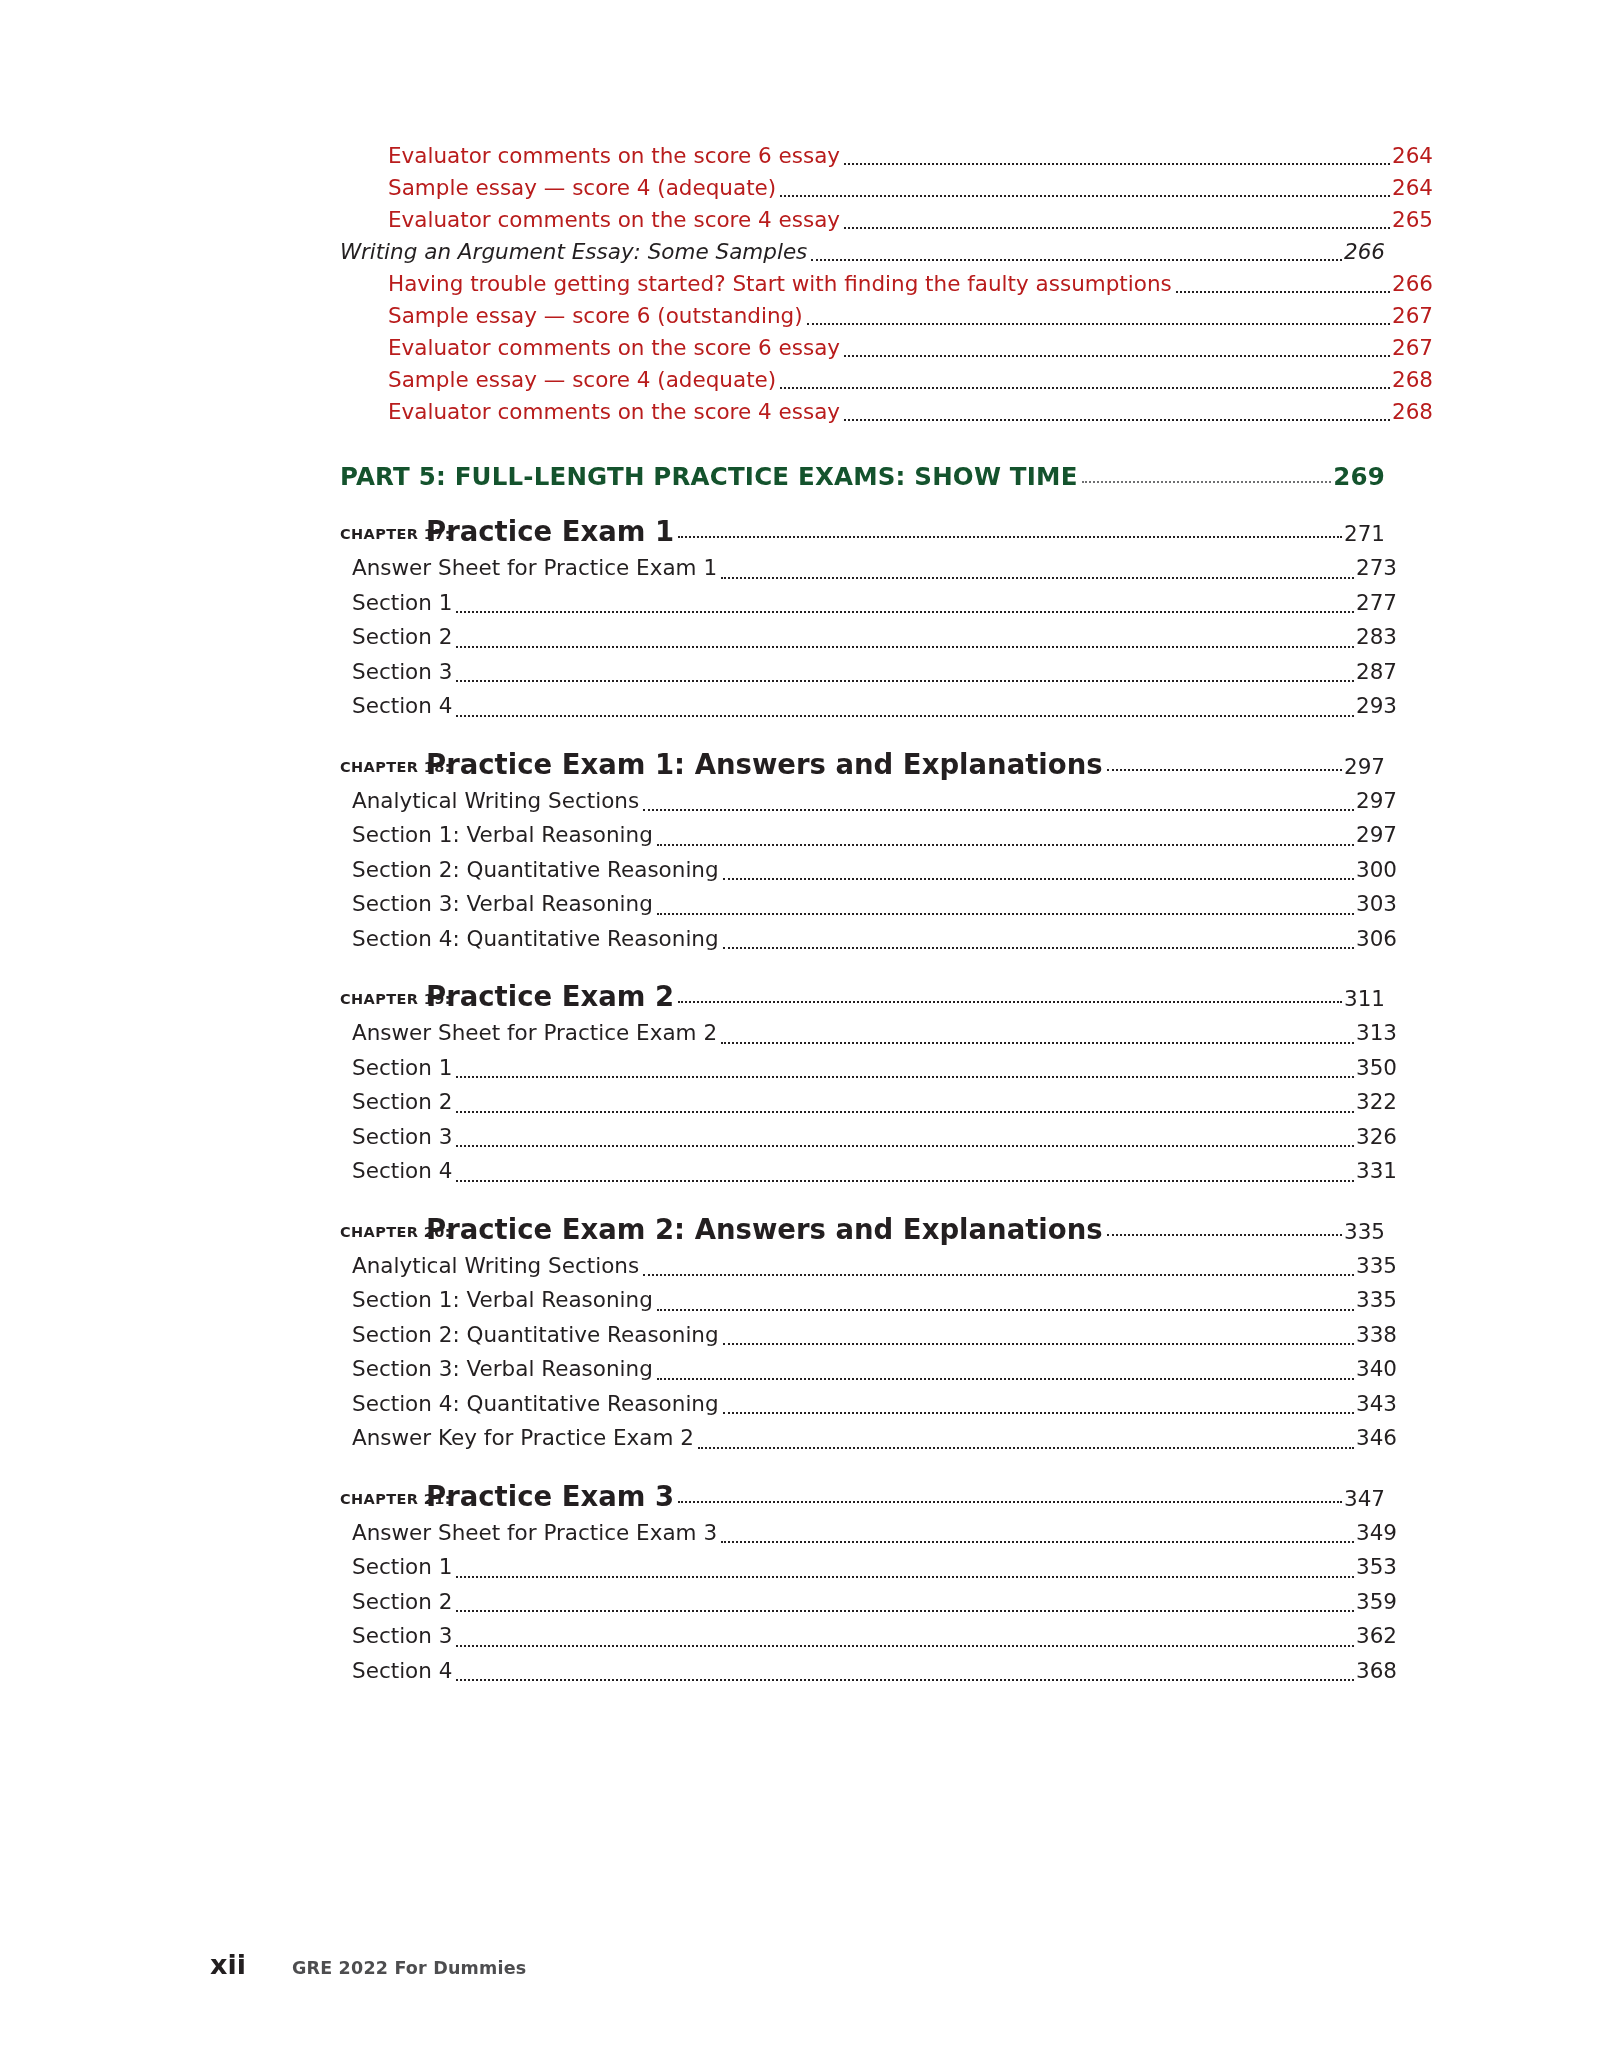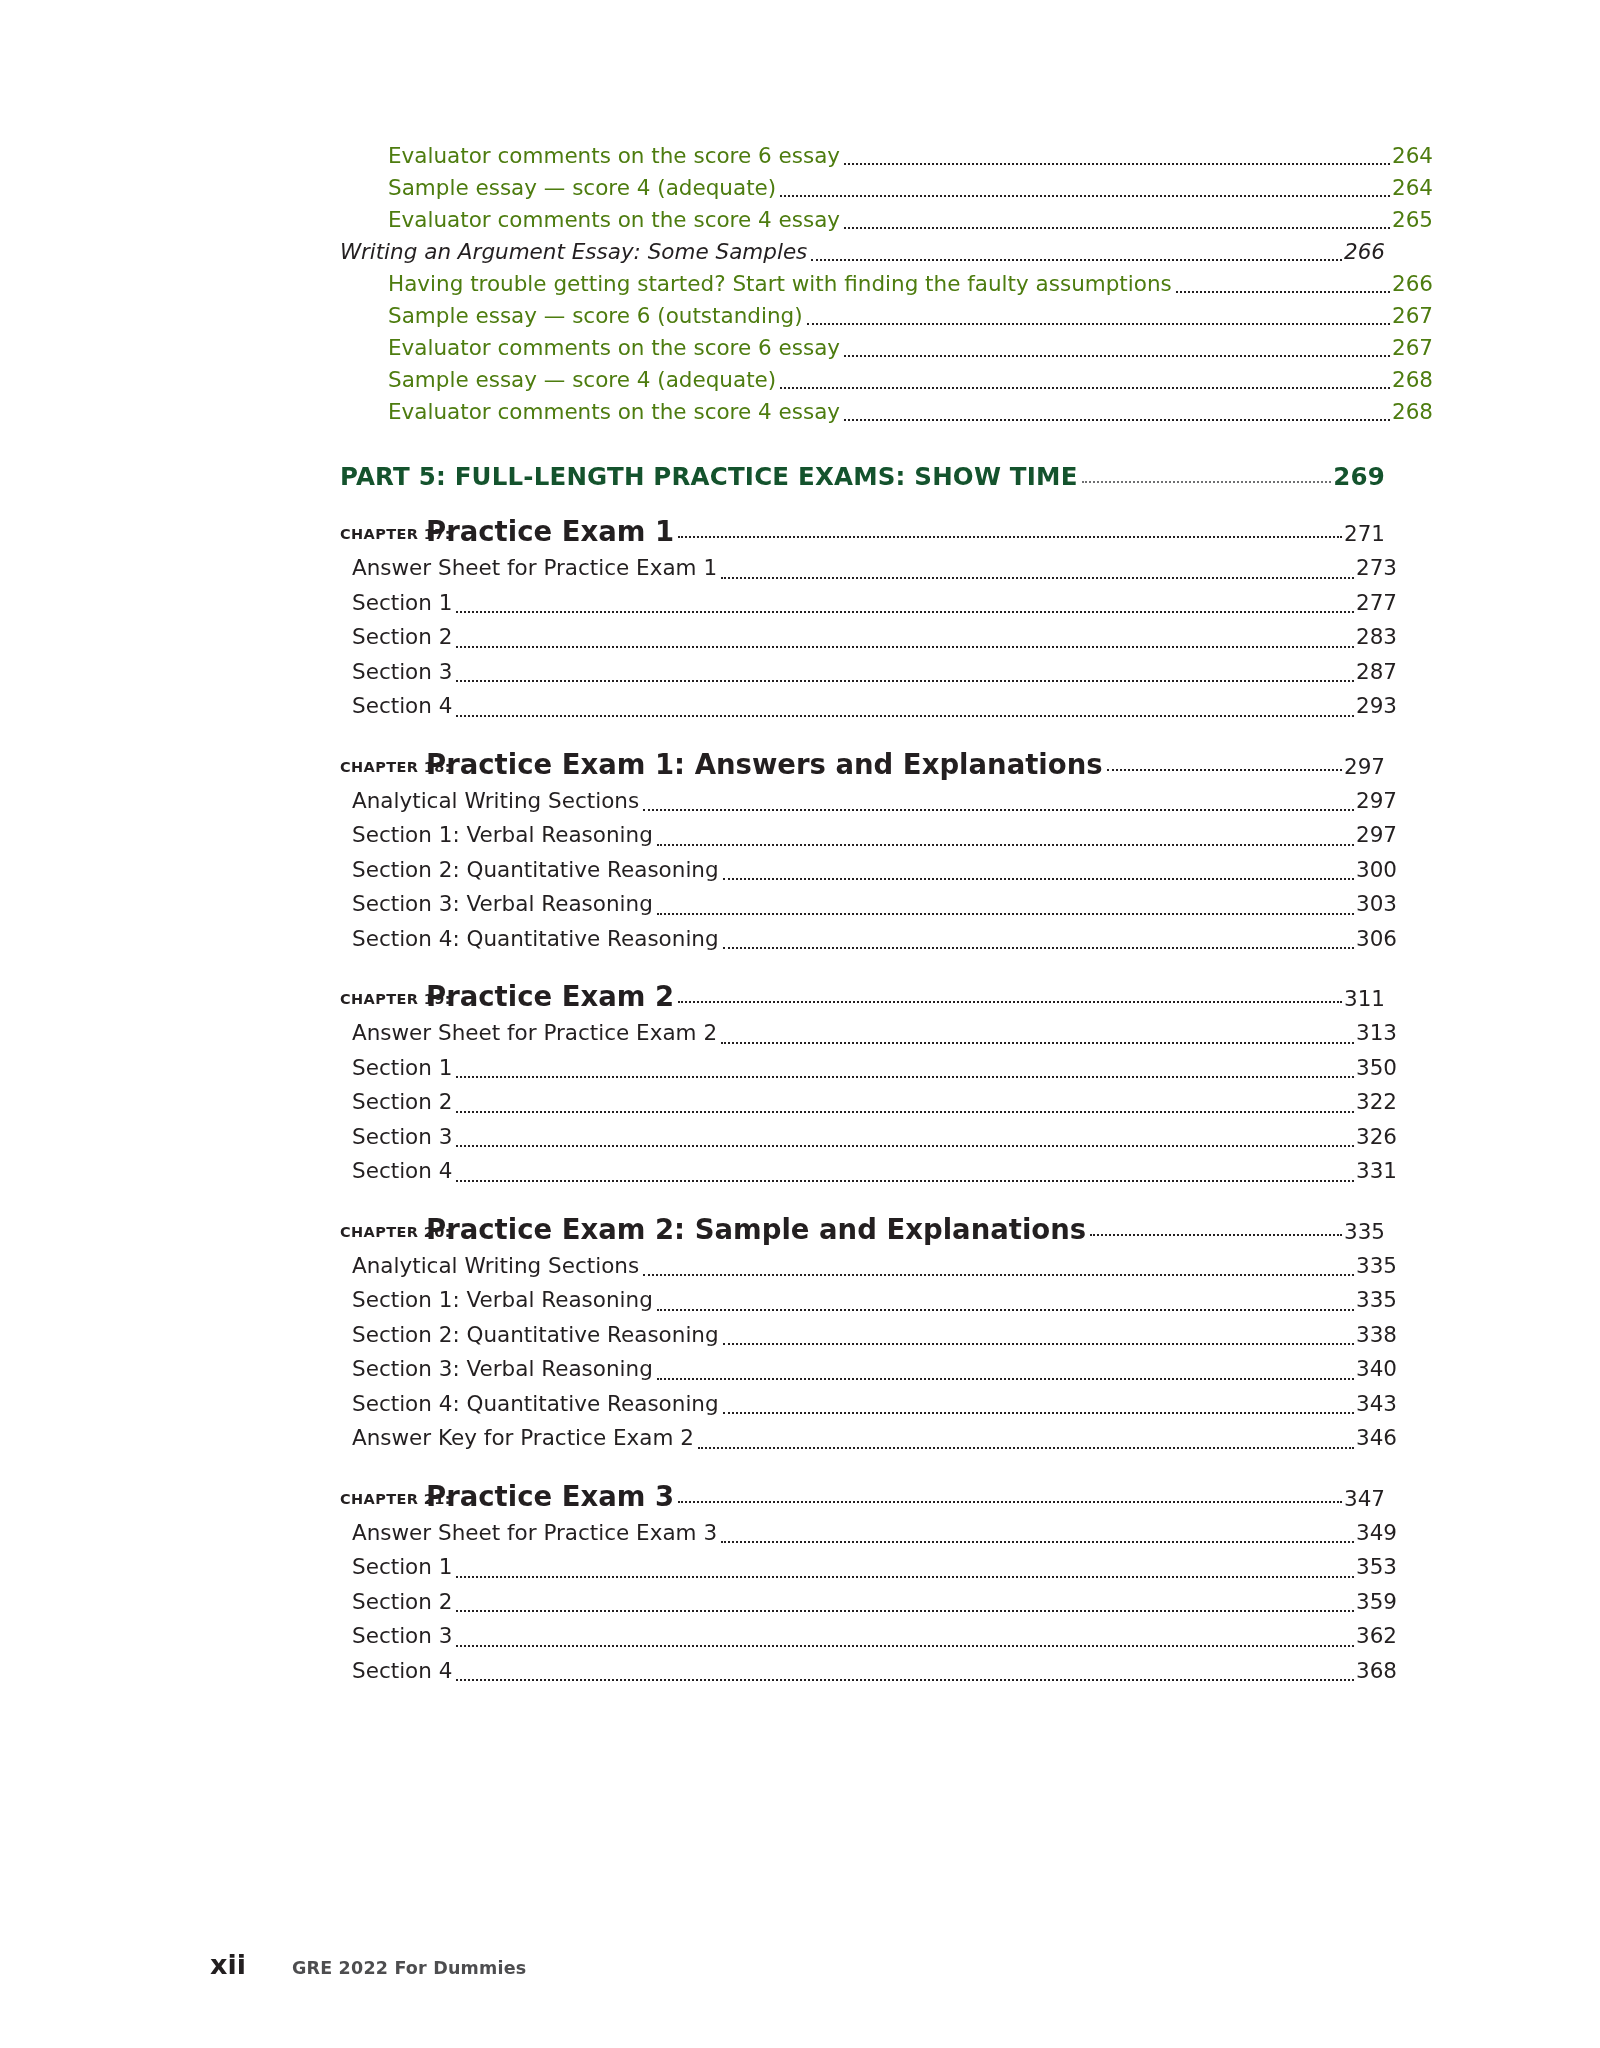--- a/index.html
+++ b/index.html
@@ -49,21 +49,21 @@
     flex: 0 0 auto;
     white-space: nowrap;
     text-align: right;
   }
 
   
   .sub2 {
     font-size: 21.5px;
     line-height: 32px;
     margin-left: 48px;
-    color: #4d7c0f;
+    color: #b91c1c;
   }
   .sub1 {
     font-size: 21.5px;
     line-height: 32px;
     margin-left: 0;
     font-style: italic;
   }
   .sub-chapter {
     font-size: 21.5px;
     line-height: 34.5px;
@@ -293,21 +293,21 @@
           </div>
           <div class="row sub-chapter">
             <span class="label">Section 4</span>
             <span class="leader"></span>
             <span class="pg">331</span>
           </div>
         </div>
         <div class="group">
           <div class="row chapter">
             <span class="chno">CHAPTER 20:</span>
-            <span class="label">Practice Exam 2: Sample and Explanations</span>
+            <span class="label">Practice Exam 2: Answers and Explanations</span>
             <span class="leader"></span>
             <span class="pg">335</span>
           </div>
           <div class="row sub-chapter">
             <span class="label">Analytical Writing Sections</span>
             <span class="leader"></span>
             <span class="pg">335</span>
           </div>
           <div class="row sub-chapter">
             <span class="label">Section 1: Verbal Reasoning</span>

